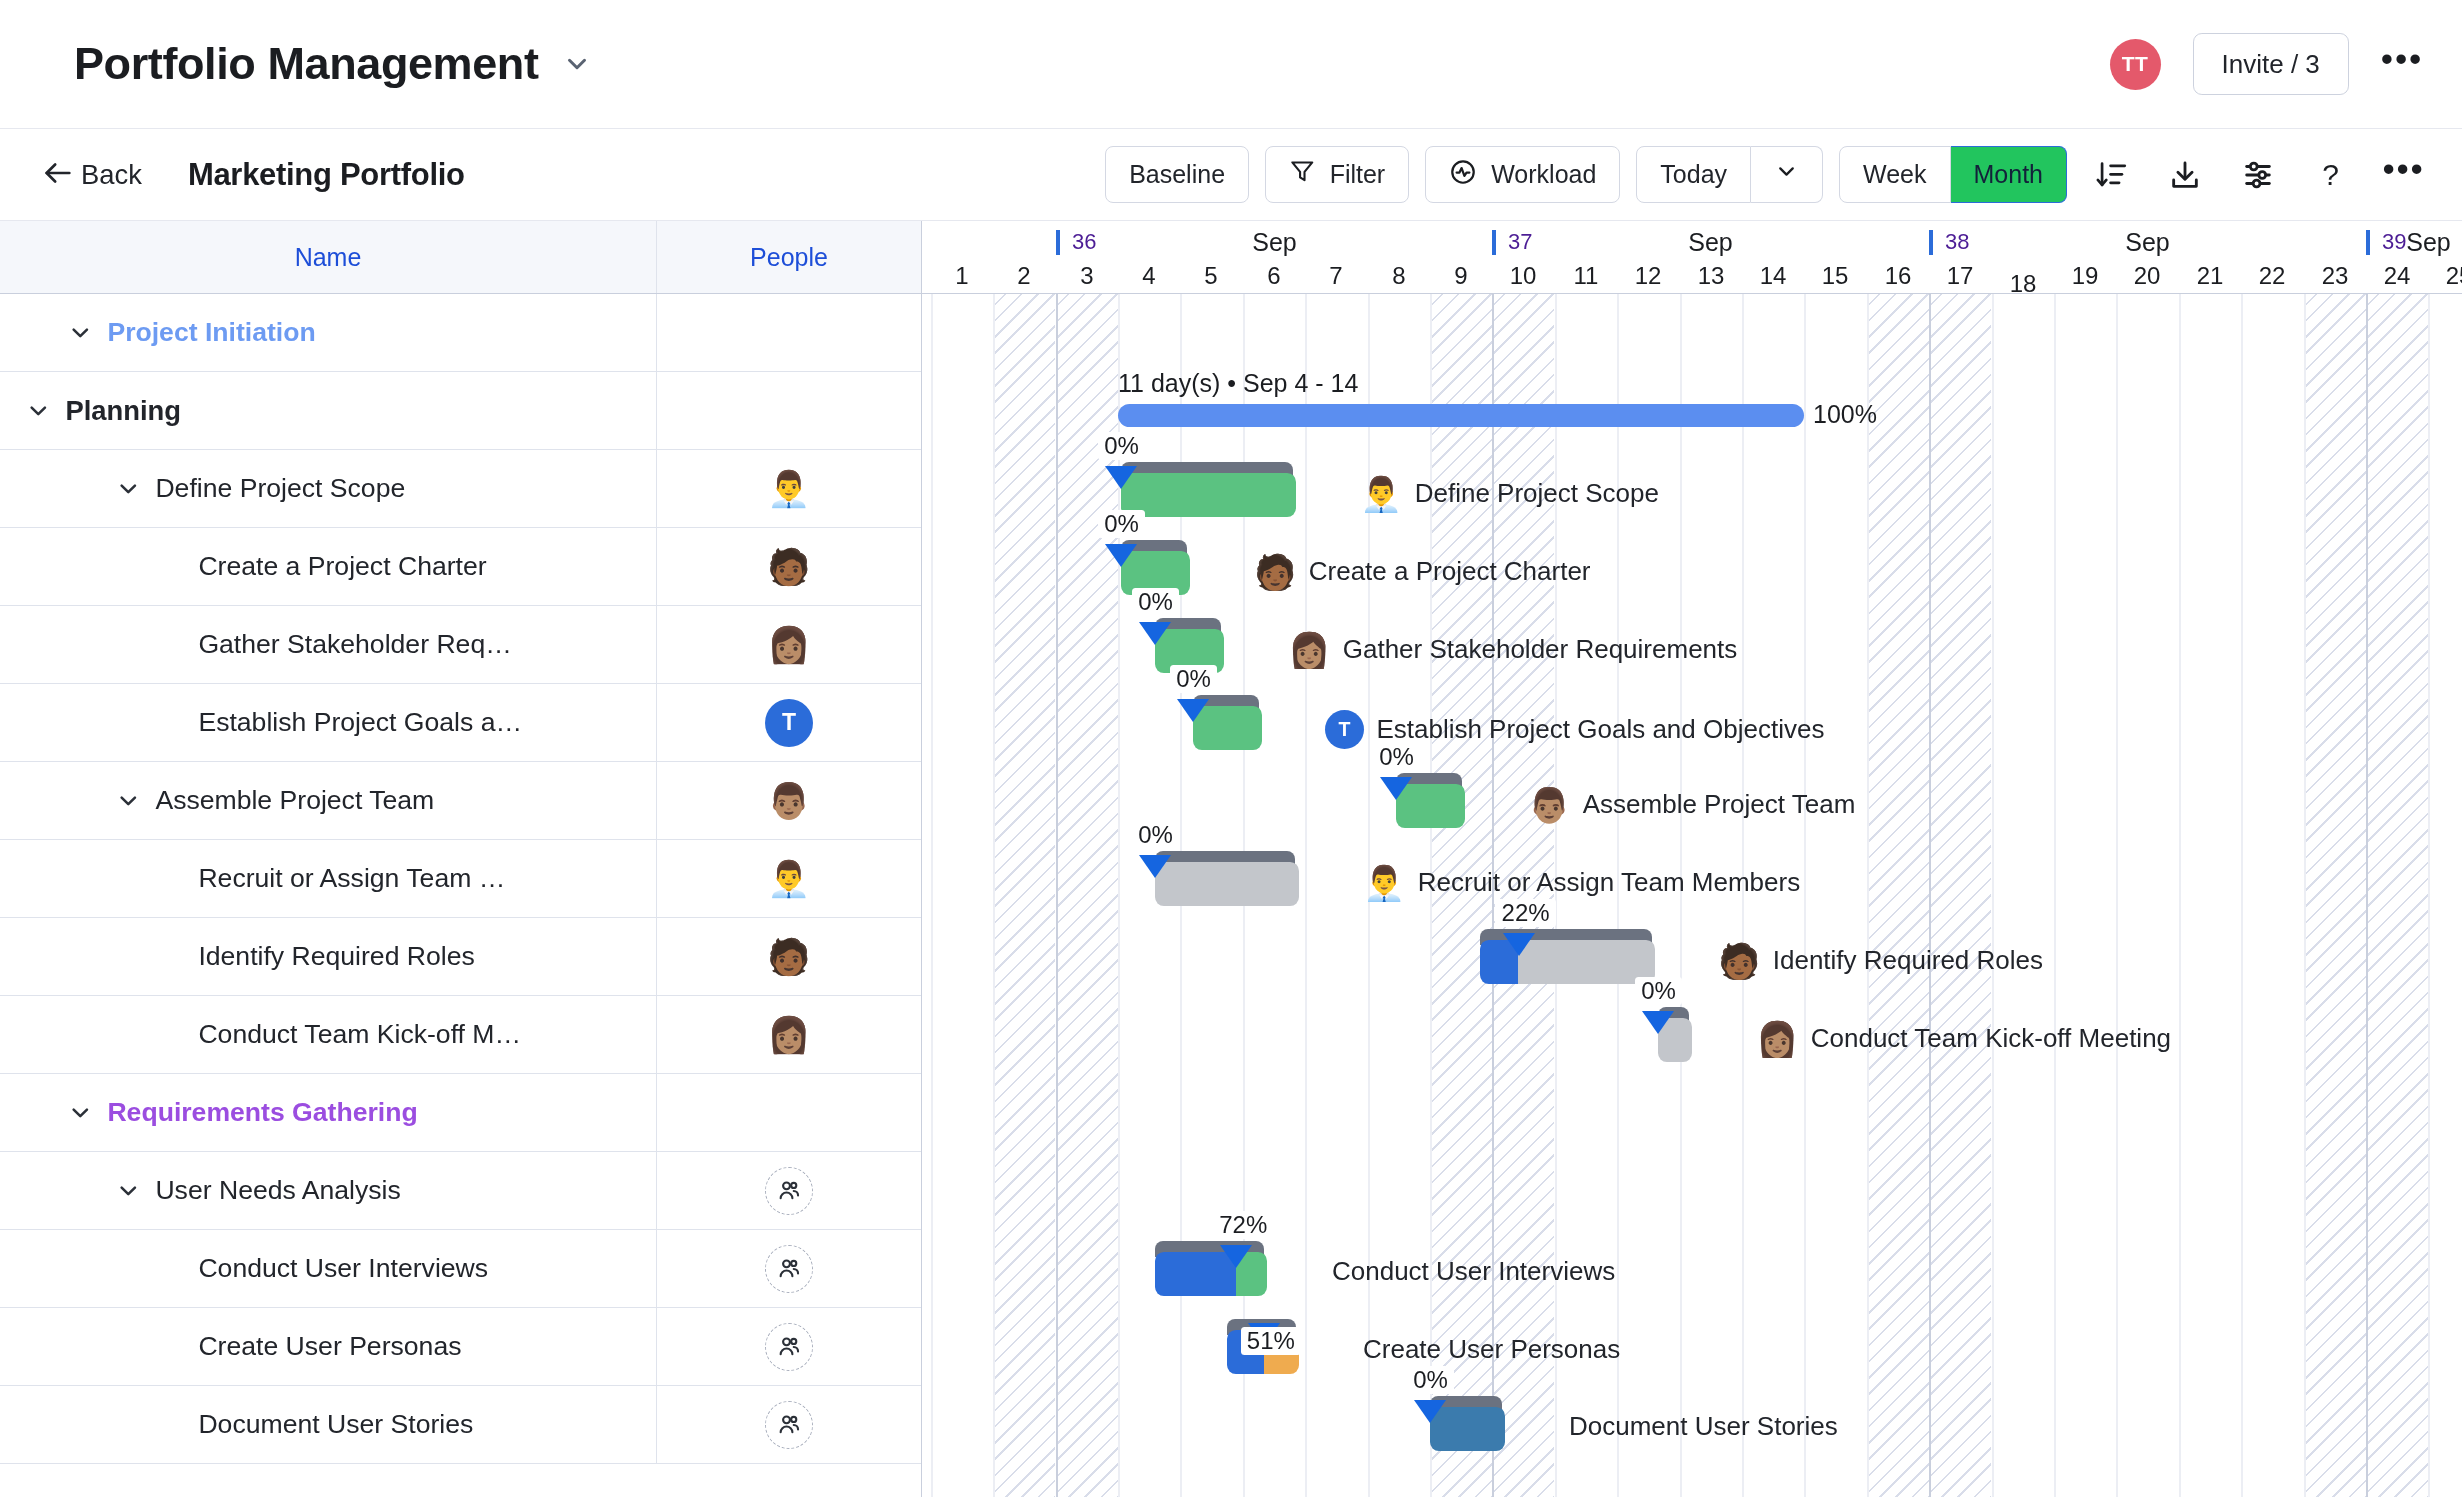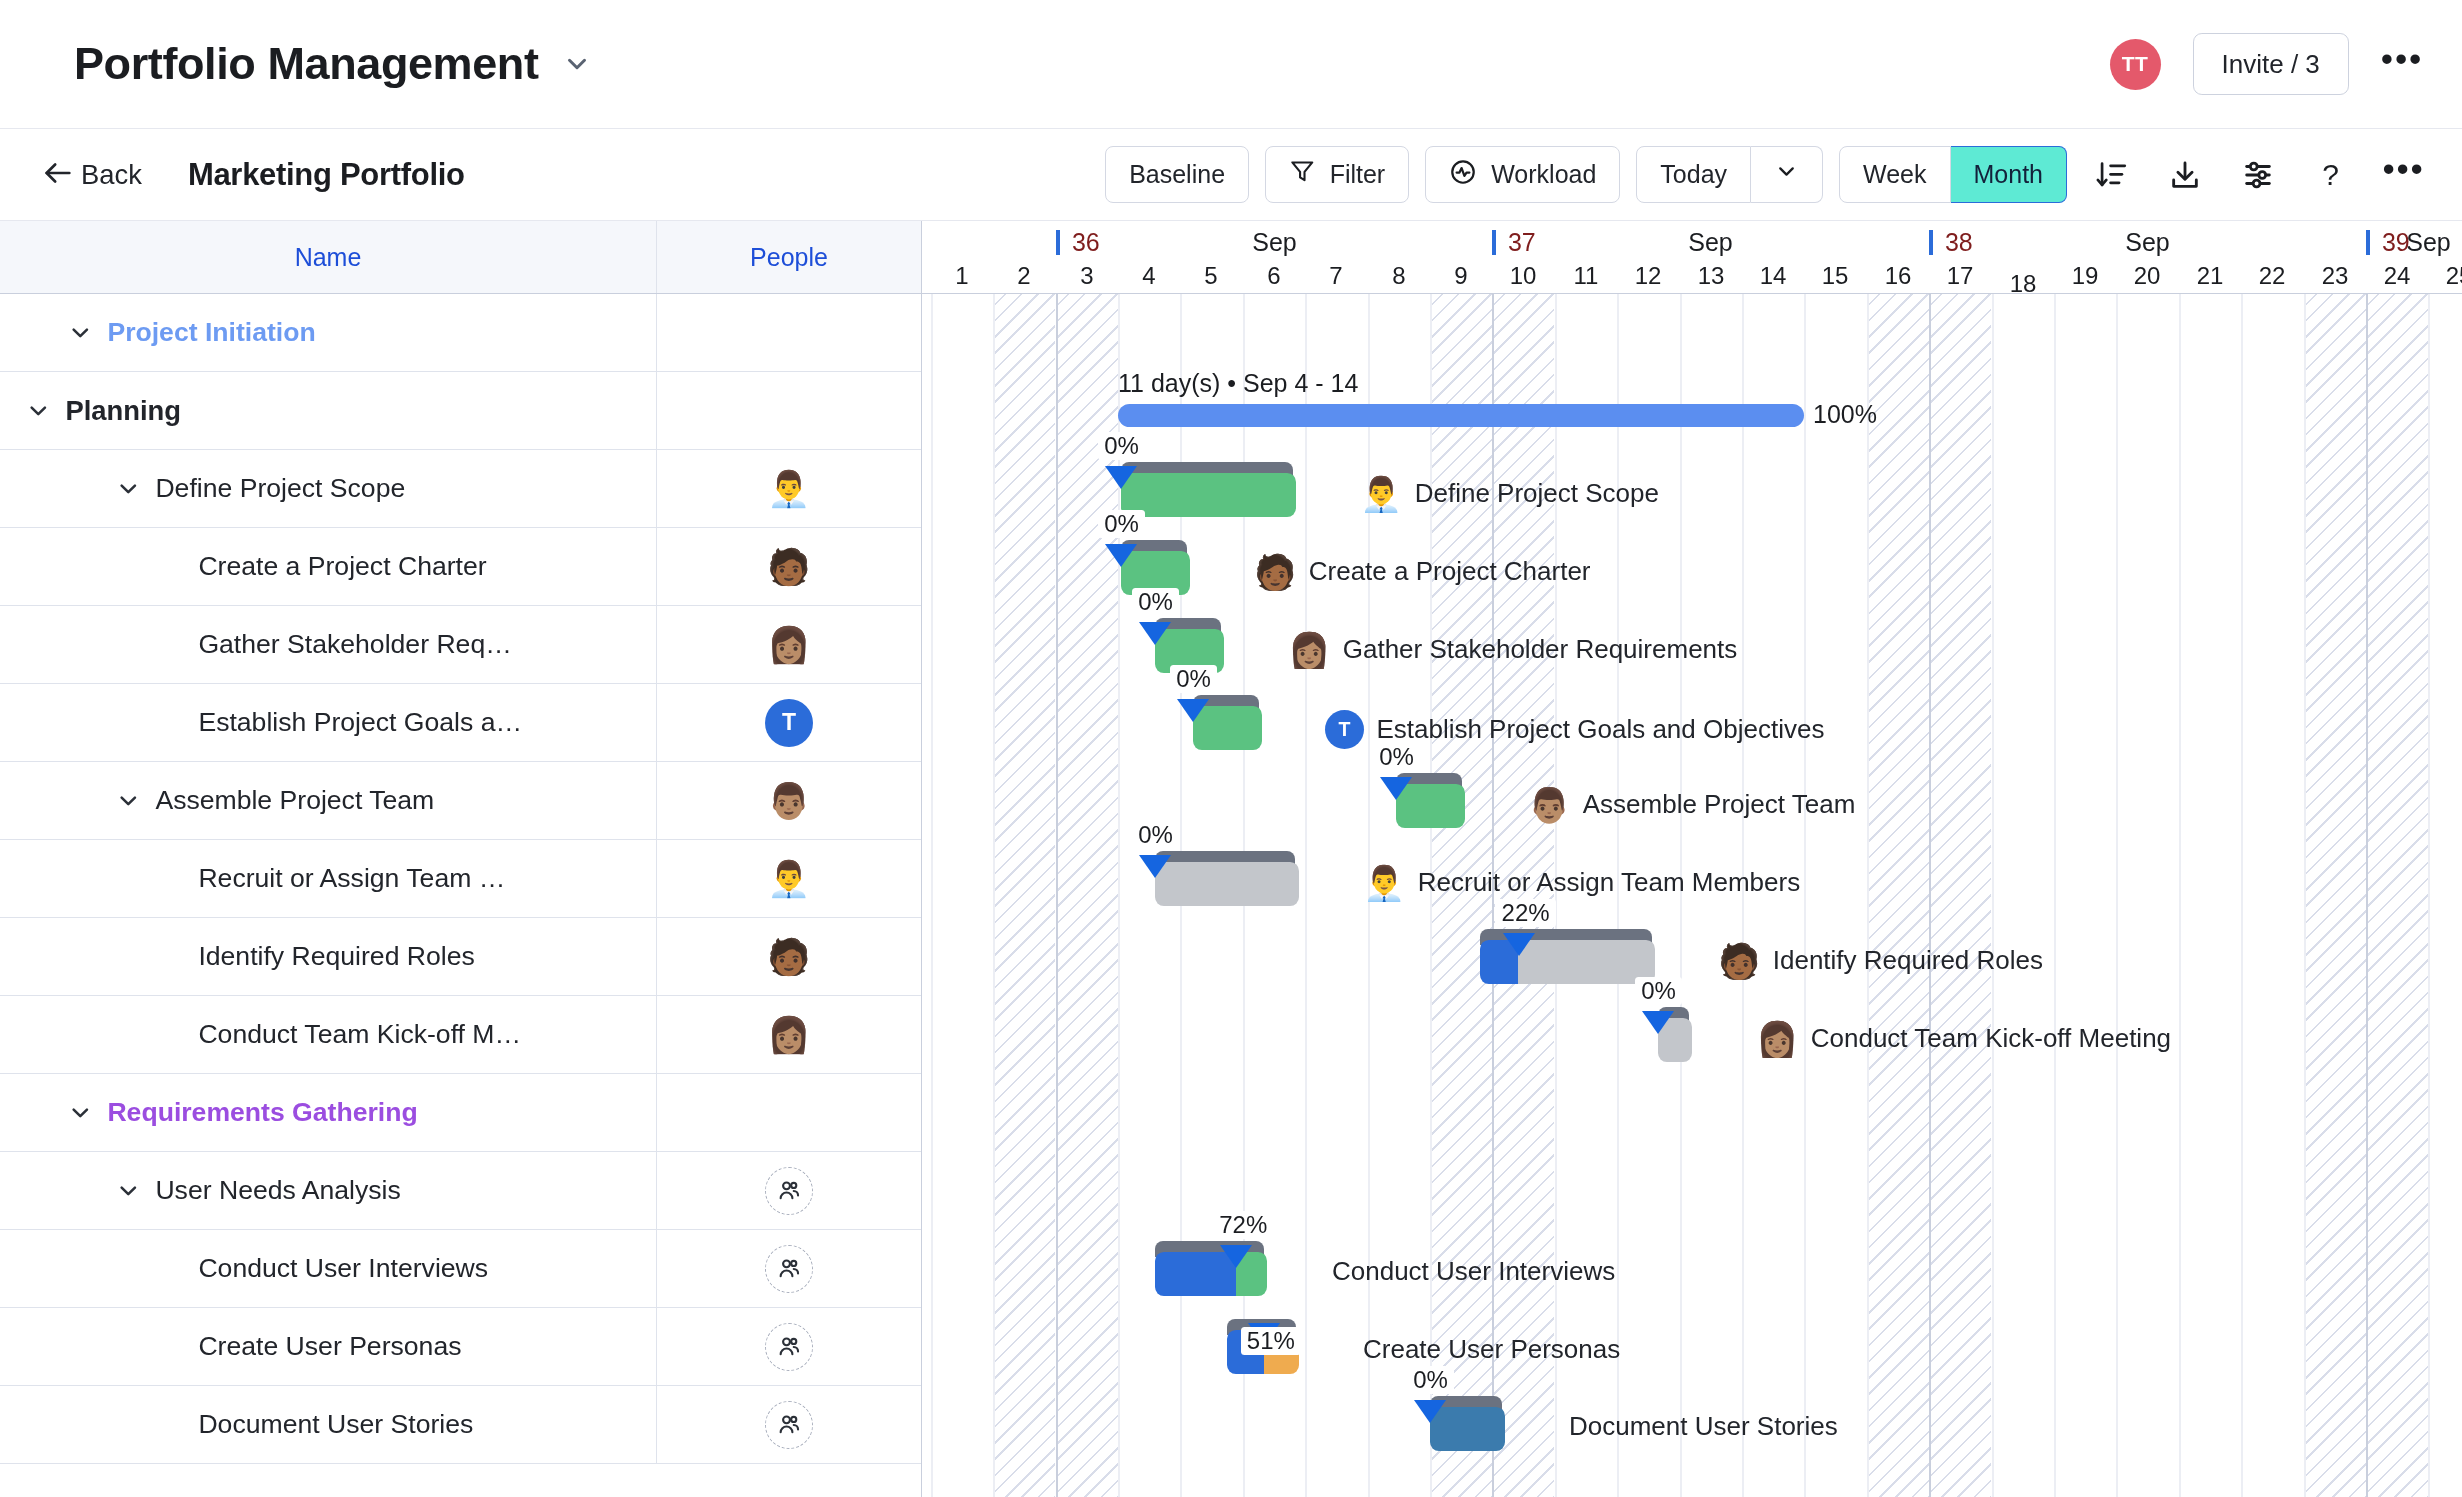--- a/index.html
+++ b/index.html
@@ -69,21 +69,21 @@
     border: 1.8px solid #d4d8e3; border-radius: 8px; background: #fff;
     font-size: 25px; color: #22252b;
     display: flex; align-items: center; gap: 14px; cursor: pointer;
     white-space: nowrap;
   }
   .seg { display: flex; }
   .seg .tbtn { border-radius: 0; border-left-width: 0; }
   .seg .tbtn:first-child { border-radius: 8px 0 0 8px; border-left-width: 1.8px; }
   .seg .tbtn:last-child  { border-radius: 0 8px 8px 0; }
   .seg .tbtn.active {
-    background: #5eead4; border-color: #2b6cd9; color: #13213a;
+    background: #22c55e; border-color: #2b6cd9; color: #13213a;
   }
   .seg-today .tbtn:first-child { border-radius: 8px 0 0 8px; }
   .icon-only {
     width: 57px; height: 57px; border: none; background: transparent;
     display: flex; align-items: center; justify-content: center;
     cursor: pointer; color: #1b1d21;
   }
   .qmark { font-size: 30px; color: #1b1d21; }
 
   
@@ -144,21 +144,21 @@
   .right { flex: 1; position: relative; overflow: hidden; }
   .thead { height: 73px; position: relative;
            border-bottom: 1.8px solid #c9cfdd; background: #fff; }
   .wk-row { height: 42px; position: relative; }
   .wk {
     position: absolute; top: 0; height: 42px;
     display: flex; align-items: center;
   }
   .wk-tick { width: 3.5px; height: 25px; background: #2b6cd9;
              margin-right: 12.4px; }
-  .wk-num { font-size: 25px; color: #7f1d1d; }
+  .wk-num { font-size: 22px; color: #4c1d95; }
   .wk-month {
     position: absolute; top: 0; height: 42px;
     display: flex; align-items: center; justify-content: center;
     font-size: 25px; color: #1b1d21;
   }
   .day-row { height: 28px; position: relative; }
   .day {
     position: absolute; top: -1.8px; height: 30px;
     display: flex; align-items: center; justify-content: center;
     font-size: 24px; color: #1b1d21;

